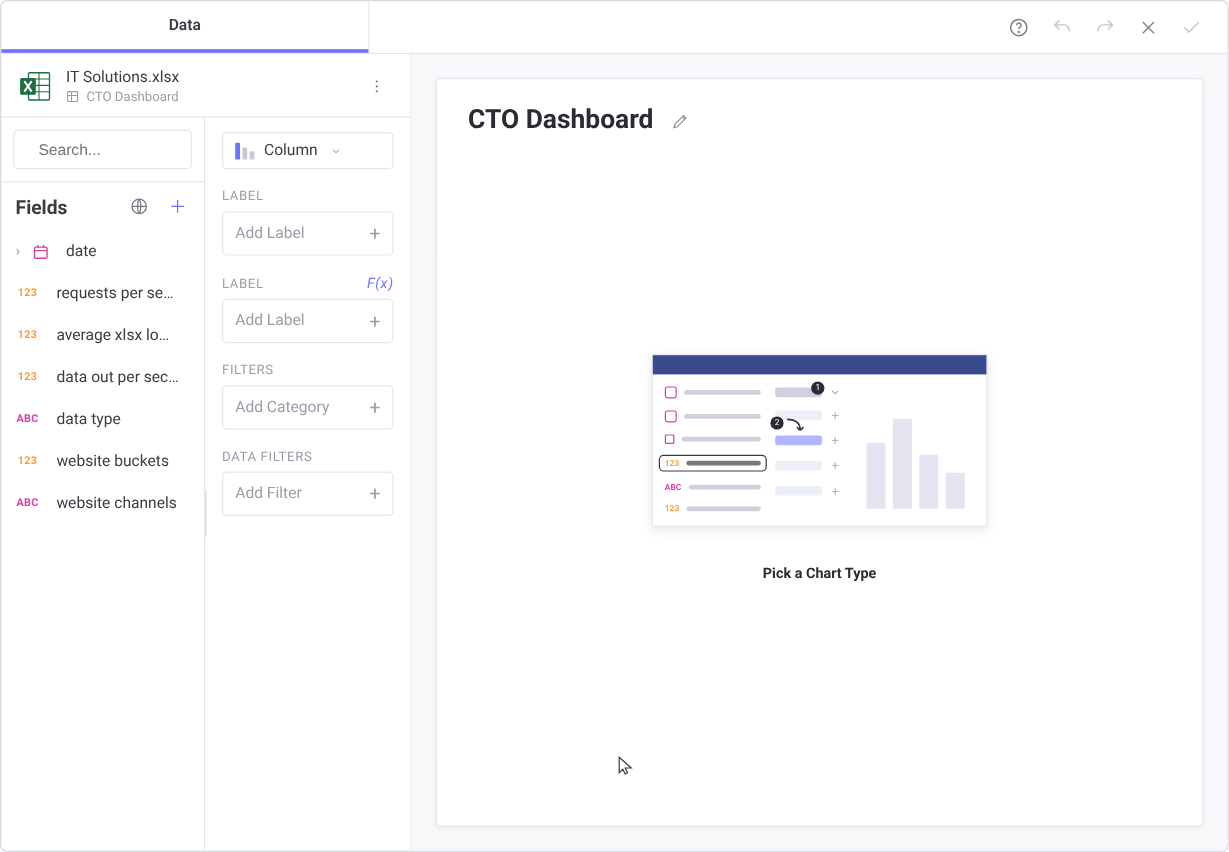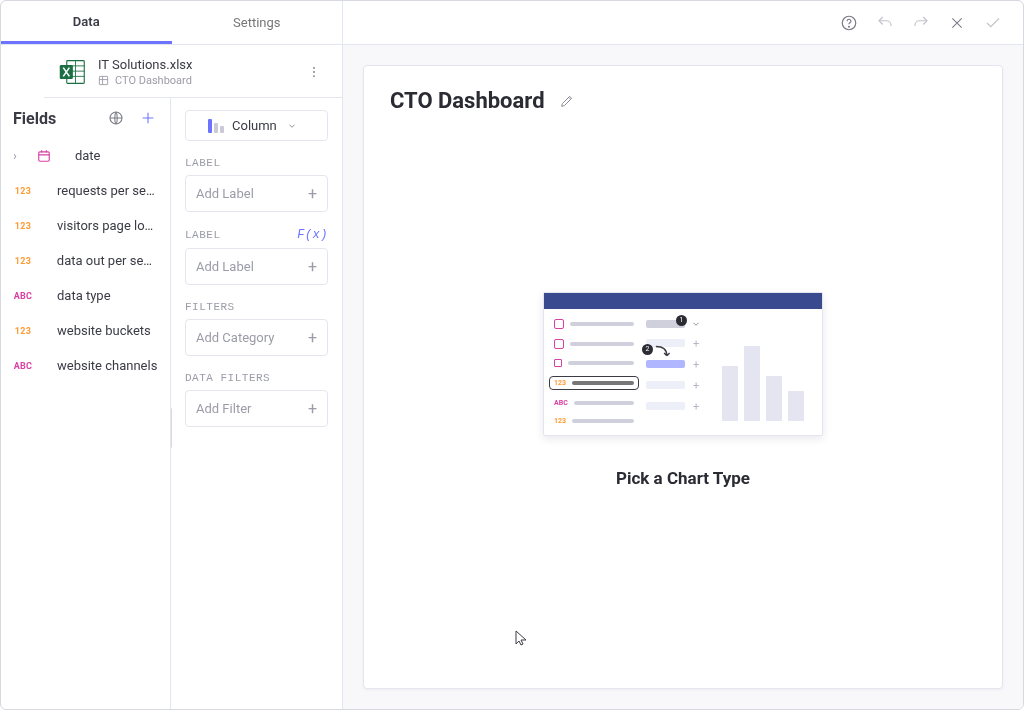--- a/index.html
+++ b/index.html
@@ -22,39 +22,39 @@
     color:var(--text);
     background:#fff;
     width:1024px;
     height:710px;
     overflow:hidden;
     border:1px solid #d6d8e2;
     border-radius:6px;
   }
   .app{display:flex;flex-direction:column;height:100%;}
   .topbar{display:flex;height:44px;border-bottom:1px solid var(--border);}
-  .tabs-area{width:342px;display:flex;border-right:1px solid var(--border);}
+  .tabs-area{width:307px;display:flex;border-right:1px solid var(--border);}
   .tab{
     flex:1;
     display:flex;align-items:center;justify-content:center;
     font-size:13px;
     cursor:pointer;
     color:#777;
   }
   .tab.active{color:var(--text);font-weight:600;border-bottom:3px solid var(--accent);}
   .topbar-right{
     flex:1;display:flex;align-items:center;justify-content:flex-end;gap:16px;padding-right:20px;
   }
   .icon-btn{width:20px;height:20px;display:flex;align-items:center;justify-content:center;cursor:pointer;}
   .icon-btn svg{stroke:#7a7b86;fill:none;stroke-width:1.6;}
   .icon-btn.light svg{stroke:#c3c4cc;}
 
   .main{flex:1;display:flex;min-height:0;}
   .sidebar{width:342px;display:flex;flex-direction:column;border-right:1px solid var(--border);}
-  .file-row{display:flex;align-items:center;padding:12px 16px 10px 14px;border-bottom:1px solid var(--border);margin-left:43px;}
+  .file-row{display:flex;align-items:center;padding:12px 16px 10px 14px;border-bottom:1px solid var(--border);}
   .excel-icon{width:28px;height:28px;flex:0 0 28px;margin-right:12px;}
   .file-meta{flex:1;display:flex;flex-direction:column;}
   .file-name{font-size:13px;color:var(--text);}
   .file-sub{font-size:11px;color:var(--muted);display:flex;align-items:center;gap:6px;margin-top:2px;}
   .dots-btn{width:24px;height:24px;display:flex;align-items:center;justify-content:center;cursor:pointer;}
 
   .sidebar-inner{flex:1;display:flex;min-height:0;}
   .fields-panel{width:170px;border-right:1px solid var(--border);display:flex;flex-direction:column;}
   .search-wrap{padding:10px;border-bottom:1px solid var(--border);}
   .search-box{
@@ -65,51 +65,51 @@
   .search-box input{border:none;outline:none;font-size:13px;flex:1;color:var(--text);background:transparent;}
   .fields-header{
     display:flex;align-items:center;justify-content:space-between;
     padding:10px 12px;
   }
   .fields-header .title{font-size:16px;color:var(--text);font-weight:bold;}
   .fields-header .right{display:flex;align-items:center;gap:12px;}
   .plus-icon svg{stroke:var(--accent);}
   .field-list{display:flex;flex-direction:column;gap:4px;padding:2px 0;}
   .field-item{
-    display:flex;align-items:center;gap:24px;
+    display:flex;align-items:center;gap:14px;
     padding:8px 12px;cursor:pointer;
     font-size:13px;color:var(--text);
     white-space:nowrap;overflow:hidden;text-overflow:ellipsis;
   }
   .field-item .badge{font-size:9px;font-weight:700;letter-spacing:0.3px;width:20px;text-align:center;}
   .field-item .badge.num{color:var(--orange);}
   .field-item .badge.abc{color:var(--pink);}
   .field-item .name{overflow:hidden;text-overflow:ellipsis;}
   .field-item.expandable::before{
     content:"›";color:var(--muted);transform:rotate(0deg);margin-right:-4px;
   }
   .date-icon{width:14px;height:14px;}
 
   .config-panel{flex:1;padding:12px 14px;display:flex;flex-direction:column;gap:16px;overflow:auto;position:relative;}
   .config-panel::before{
     content:"";position:absolute;left:-2px;top:310px;width:3px;height:40px;background:#d8d9e2;border-radius:2px;
   }
   .chart-type-btn{
     display:flex;align-items:center;gap:8px;
     border:1px solid var(--border);border-radius:4px;
-    padding:7px 22px;cursor:pointer;
+    padding:7px 10px;cursor:pointer;
   }
   .chart-type-btn .ct-icon{display:flex;gap:2px;align-items:flex-end;height:14px;}
   .chart-type-btn .ct-icon span{width:4px;background:#c9c9d8;border-radius:1px;}
   .chart-type-btn .ct-icon span:first-child{height:14px;background:var(--accent);}
   .chart-type-btn .ct-icon span:nth-child(2){height:10px;}
   .chart-type-btn .ct-icon span:nth-child(3){height:7px;}
   .chart-type-btn .chev{margin-left:2px;}
 
-  .section-label{font-size:11px;letter-spacing:0.5px;color:var(--muted);display:flex;justify-content:space-between;align-items:center;font-family:Liberation Mono, monospace;}
+  .section-label{font-size:11px;letter-spacing:0.5px;color:var(--muted);display:flex;justify-content:space-between;align-items:center;}
   .fx{color:var(--accent);font-style:italic;font-size:12px;cursor:pointer;}
   .bucket{
     display:flex;align-items:center;justify-content:space-between;
     border:1px solid var(--border);border-radius:4px;
     padding:8px 10px;color:var(--muted);margin-top:6px;
     cursor:pointer;
   }
   .bucket .plus{font-size:16px;color:var(--muted);}
 
   .canvas{flex:1;display:flex;flex-direction:column;background:var(--light);padding:20px; min-width:0;}
@@ -130,33 +130,32 @@
   .irow{display:flex;align-items:center;gap:6px;}
   .irow .ic{width:10px;height:10px;border:1.5px solid;border-radius:2px;}
   .irow .ln{height:4px;background:#cfd0db;border-radius:2px;flex:1;}
   .illus-mid{flex:0 0 55px;display:flex;flex-direction:column;gap:8px;position:relative;}
   .mid-row{display:flex;align-items:center;gap:6px;position:relative;}
   .mid-row .ln{height:8px;border-radius:2px;flex:1;}
   .mid-row .pl{width:10px;text-align:center;color:#b5b6c2;font-size:11px;}
   .circ{width:11px;height:11px;border-radius:50%;background:#2a2b33;color:#fff;font-size:7px;display:flex;align-items:center;justify-content:center;position:absolute;}
   .illus-right{flex:1;display:flex;align-items:flex-end;justify-content:center;gap:6px;padding:4px;}
   .illus-right span{width:16px;background:#e5e5f2;border-radius:1px;}
-  .empty-title{font-size:17px;font-weight:700;color:#2a2b33;margin-top:22px;}
+  .empty-title{font-size:12px;font-weight:700;color:#2a2b33;margin-top:22px;}
   .empty-sub{font-size:12px;color:var(--muted);}
 
   .cursor{position:absolute;}
 </style>
 </head>
 <body>
 
 <div class="app">
   <div class="topbar">
     <div class="tabs-area">
       <div class="tab active">Data</div>
-      <div class="tab">Settings</div>
     </div>
     <div class="topbar-right">
       <div class="icon-btn">
         <svg width="18" height="18" viewBox="0 0 24 24">
             <circle cx="12" cy="12" r="9"></circle>
             <path d="M9.5 9.5a2.5 2.5 0 1 1 3.5 2.3c-.9.4-1 .9-1 1.7"></path>
             <circle cx="12" cy="17" r="0.6" fill="#7a7b86"></circle>
           </svg>
       </div>
       <div class="icon-btn light">
@@ -213,20 +212,29 @@
           <svg width="14" height="14" viewBox="0 0 24 24" fill="#7a7b86">
               <circle cx="12" cy="5" r="1.6"></circle>
               <circle cx="12" cy="12" r="1.6"></circle>
               <circle cx="12" cy="19" r="1.6"></circle>
             </svg>
         </div>
       </div>
 
       <div class="sidebar-inner">
         <div class="fields-panel">
+          <div class="search-wrap">
+            <div class="search-box">
+              <svg width="14" height="14" viewBox="0 0 24 24" fill="none" stroke="#7a7b86" stroke-width="2">
+                  <circle cx="10" cy="10" r="7"></circle>
+                  <line x1="20" y1="20" x2="15" y2="15"></line>
+                </svg>
+              <input type="text" placeholder="Search..." style="">
+            </div>
+          </div>
           <div class="fields-header">
             <span class="title">Fields</span>
             <span class="right">
               <span class="icon-btn">
                 <svg width="16" height="16" viewBox="0 0 24 24" fill="none" stroke="#8d8e98" stroke-width="1.5">
                     <circle cx="12" cy="12" r="9"></circle>
                     <path d="M3 12h18M12 3c2.5 3 2.5 15 0 18M12 3c-2.5 3-2.5 15 0 18"></path>
                   </svg>
               </span>
               <span class="icon-btn plus-icon">
@@ -246,21 +254,21 @@
                   <line x1="16" y1="2" x2="16" y2="6"></line>
                 </svg>
                 <span class="name">date</span>
               </div>
               <div class="field-item">
                 <span class="badge num">123</span>
                 <span class="name">requests per se…</span>
               </div>
               <div class="field-item">
                 <span class="badge num">123</span>
-                <span class="name">visitors page lo…</span>
+                <span class="name">average xlsx lo…</span>
               </div>
               <div class="field-item">
                 <span class="badge num">123</span>
                 <span class="name">data out per sec…</span>
               </div>
               <div class="field-item">
                 <span class="badge abc">ABC</span>
                 <span class="name">data type</span>
               </div>
               <div class="field-item">

